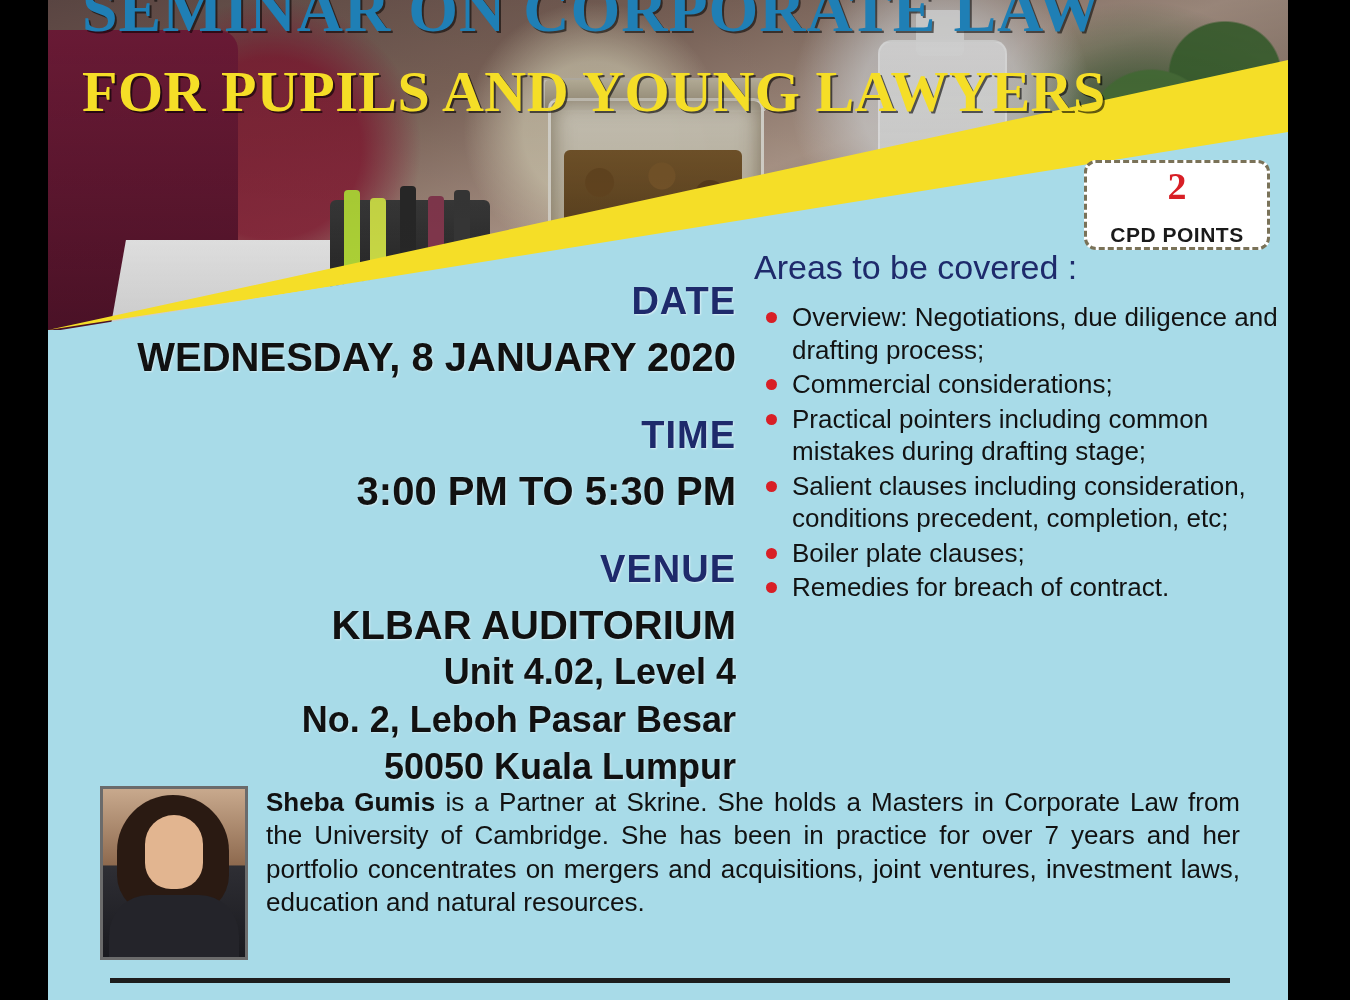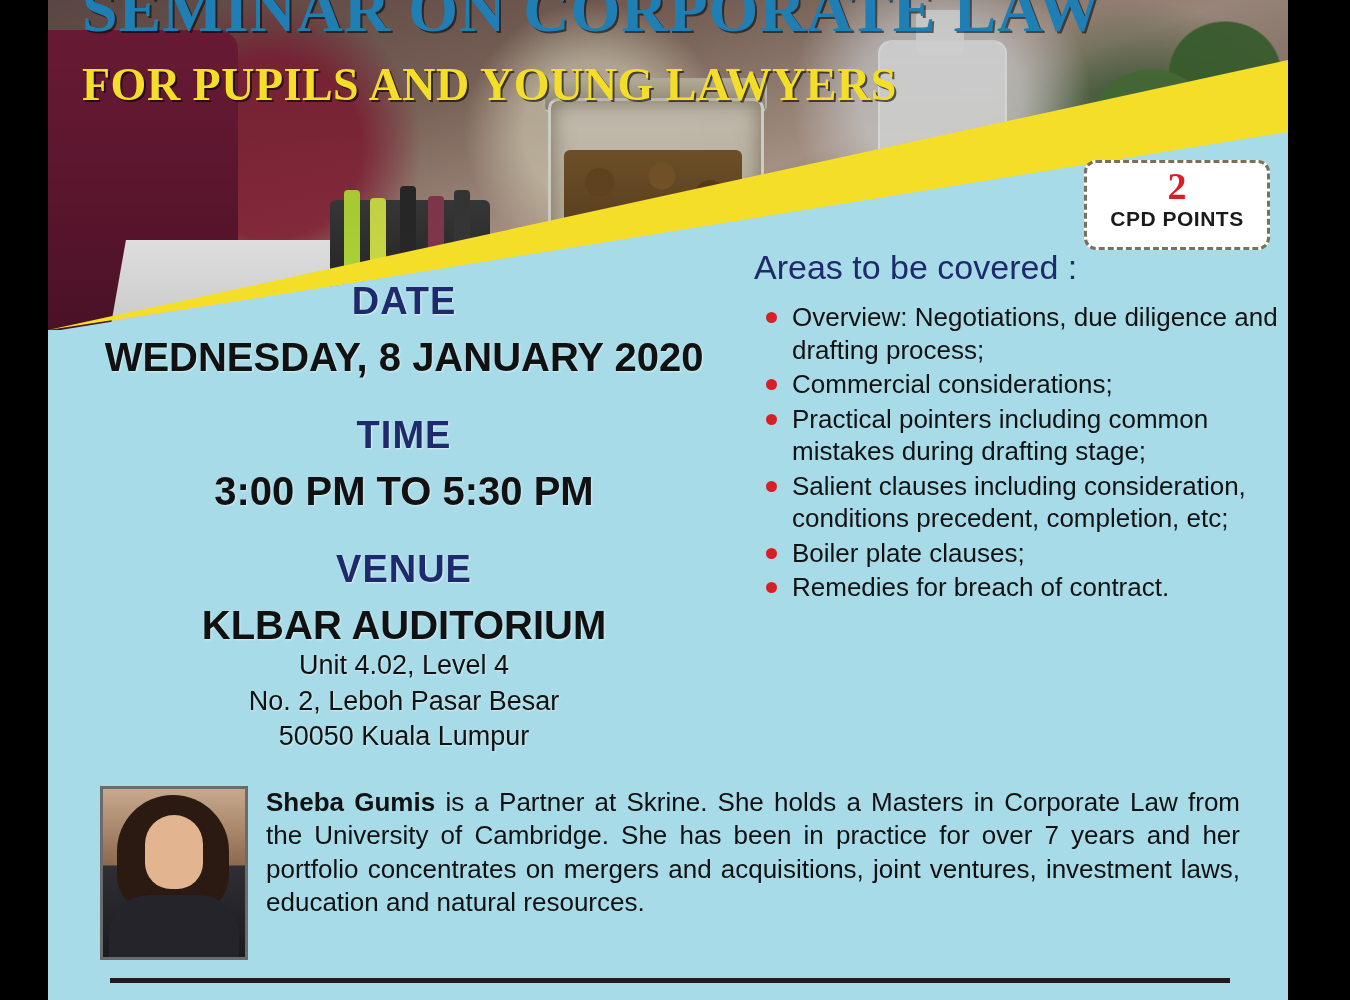--- a/index.html
+++ b/index.html
@@ -203,21 +203,21 @@
     font-size: 64px;
     letter-spacing: 1px;
     color: #1f7fb5;
     text-shadow: 2px 2px 0 rgba(0,0,0,0.55);
     line-height: 1.0;
     white-space: nowrap;
   }
   .title-sub {
     font-family: "Liberation Serif", serif;
     font-weight: bold;
-    font-size: 46px;
+    font-size: 58px;
     letter-spacing: 0.5px;
     color: #f5de27;
     text-shadow: 2px 2px 0 rgba(0,0,0,0.6);
     margin-top: 16px;
     white-space: nowrap;
   }
 
   
   .cpd-badge {
     position: absolute;
@@ -239,52 +239,52 @@
     font-size: 38px;
     color: #d81f26;
     line-height: 1.0;
   }
   .cpd-label {
     font-family: "Liberation Sans", sans-serif;
     font-weight: bold;
     font-size: 21px;
     color: #1a1a1a;
     letter-spacing: 0.5px;
-    margin-top: 2px;
+    margin-top: 18px;
   }
 
   
   .details {
     position: absolute;
-    left: 36px;
+    left: 48px;
     top: 280px;
     width: 640px;
-    text-align: center;
+    text-align: right;
     z-index: 4;
   }
   .det-head {
     font-family: "Liberation Sans", sans-serif;
     font-weight: bold;
     font-size: 38px;
     color: #1e2a6b;
     letter-spacing: 1px;
     text-shadow: 1px 1px 2px rgba(255,255,255,0.6);
   }
   .det-value {
     font-family: "Liberation Sans", sans-serif;
     font-weight: bold;
     font-size: 40px;
     color: #111111;
     margin-top: 12px;
     text-shadow: 1px 1px 2px rgba(255,255,255,0.5);
   }
   .det-line {
     font-family: "Liberation Sans", sans-serif;
-    font-weight: normal;
-    font-size: 27px;
+    font-weight: bold;
+    font-size: 36px;
     color: #111111;
     line-height: 1.32;
     text-shadow: 1px 1px 2px rgba(255,255,255,0.45);
   }
   .gap-lg { height: 34px; }
 
   
   .areas {
     position: absolute;
     left: 706px;

